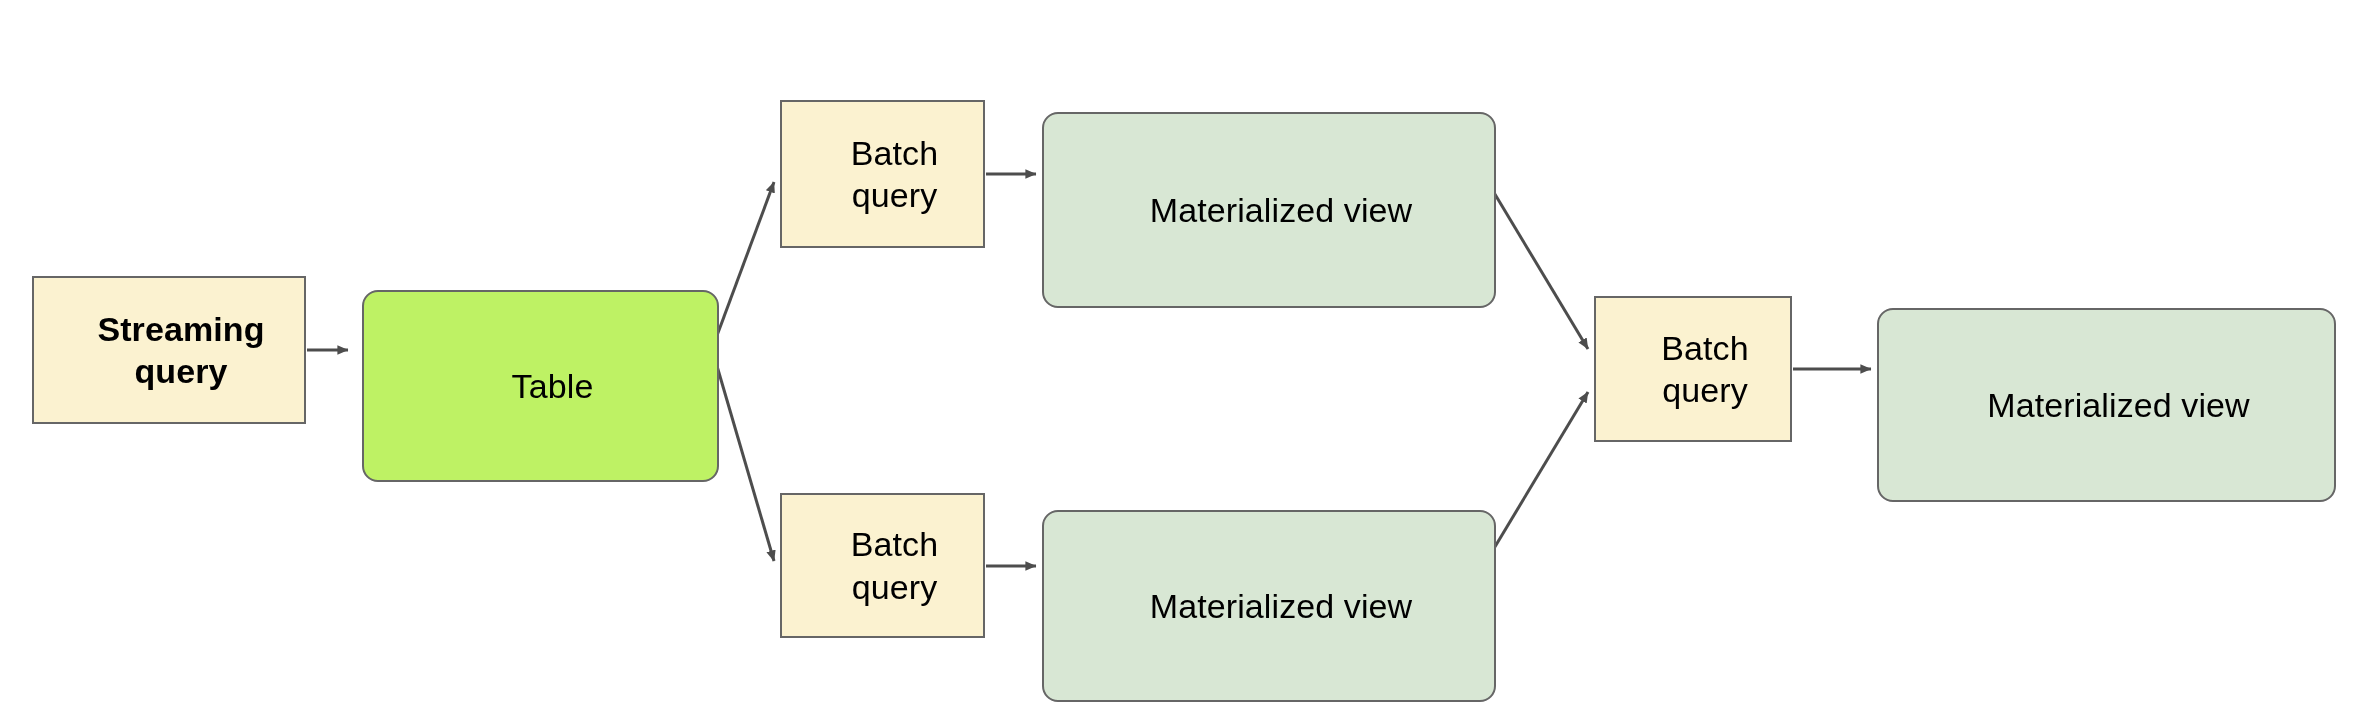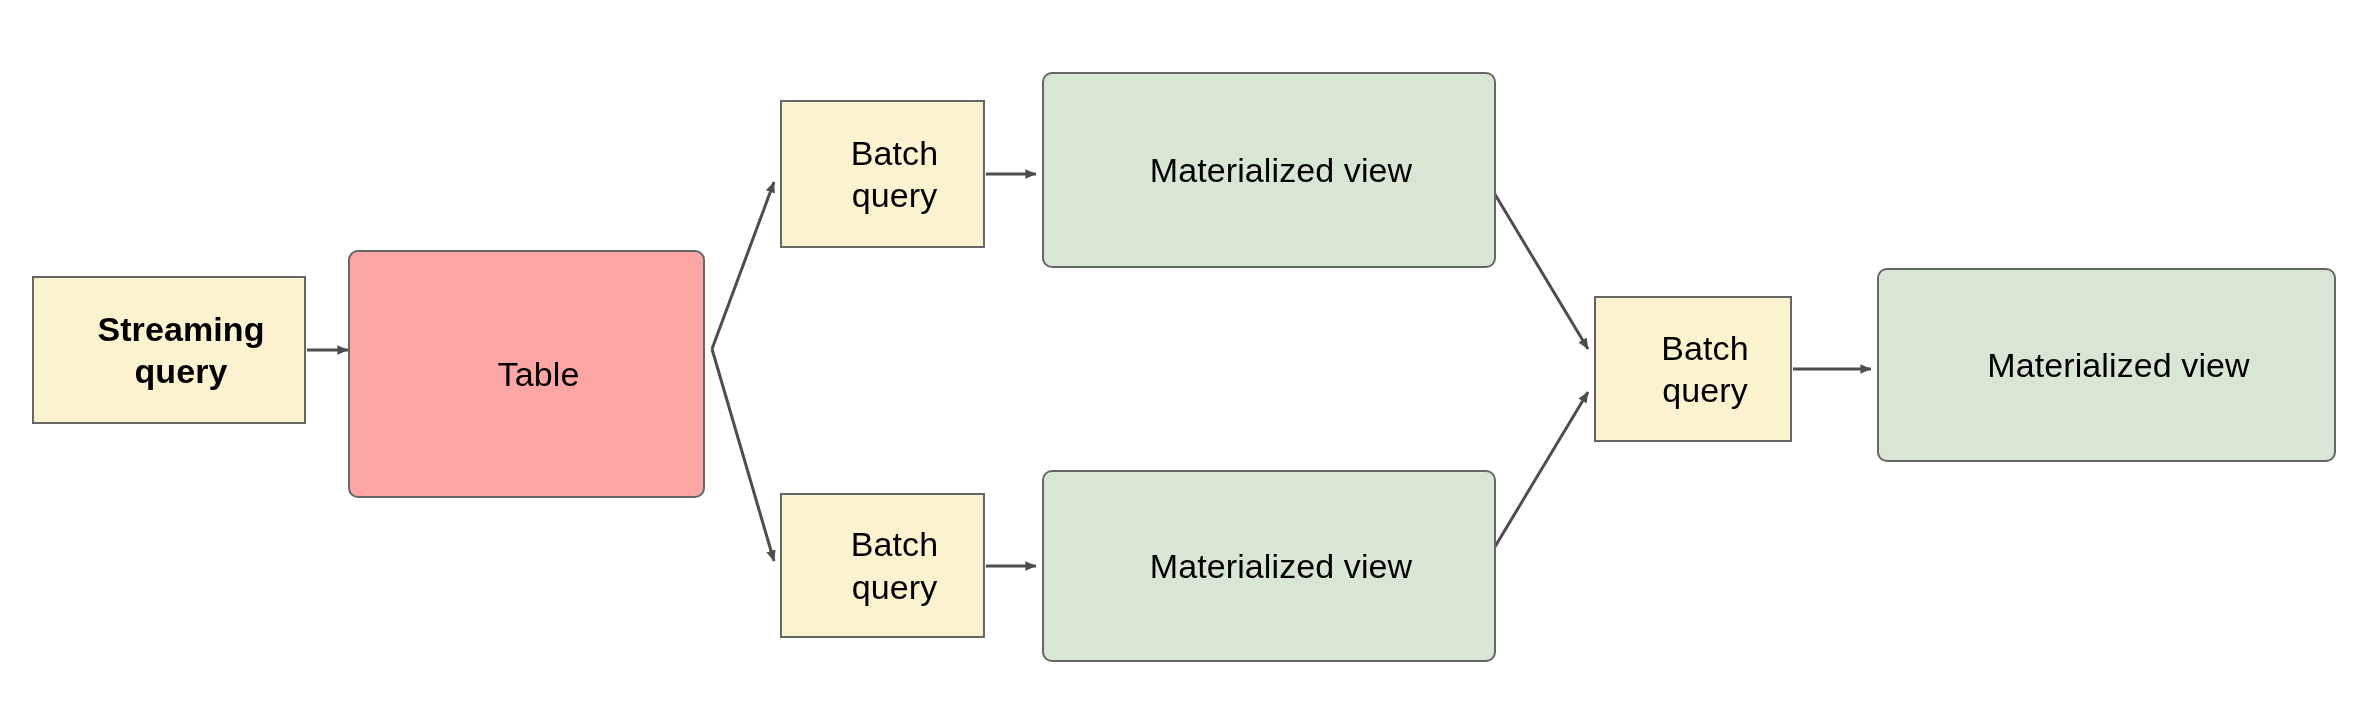--- a/index.html
+++ b/index.html
@@ -45,21 +45,22 @@
     padding-left: 24px;
   }
   .node.process {
     background: #fbf2d0;
     border-color: #666666;
     border-radius: 0;
   }
   .node.store {
     background: #d8e7d4;
     border-color: #666666;
-    border-radius: 10px;
+    border-radius: 16px;
+    margin-top: 40px;
   }
   .node-label {
     display: block;
     padding: 0 6px;
   }
 </style>
 </head>
 <body style="background: rgb(255, 255, 255);">
 
 <div id="canvas" style="background: rgb(255, 255, 255);">
@@ -102,21 +103,21 @@
     <g>
       <line x1="1793" y1="369" x2="1871" y2="369" stroke="#4d4d4d" stroke-width="3" marker-end="url(#arrow)"></line>
     </g>
   </svg>
 
   <div class="node process" style="left: 32px; top: 276px; width: 274px; height: 148px; background: rgb(251, 242, 208); border-color: rgb(102, 102, 102); color: rgb(0, 0, 0); font-weight: bold;">
     <span class="node-label">Streaming
 query</span>
   </div>
 
-  <div class="node store" style="left: 348px; top: 250px; width: 357px; height: 248px; background: #fca5a5; border-color: rgb(102, 102, 102); color: rgb(0, 0, 0);">
+  <div class="node store" style="left: 362px; top: 250px; width: 357px; height: 192px; background: #bef264; border-color: rgb(102, 102, 102); color: rgb(0, 0, 0);">
     <span class="node-label">Table</span>
   </div>
 
   <div class="node process" style="left: 780px; top: 100px; width: 205px; height: 148px; background: rgb(251, 242, 208); border-color: rgb(102, 102, 102); color: rgb(0, 0, 0);">
     <span class="node-label">Batch
 query</span>
   </div>
 
   <div class="node store" style="left: 1042px; top: 72px; width: 454px; height: 196px; background: rgb(216, 231, 212); border-color: rgb(102, 102, 102); color: rgb(0, 0, 0);">
     <span class="node-label">Materialized view</span>

